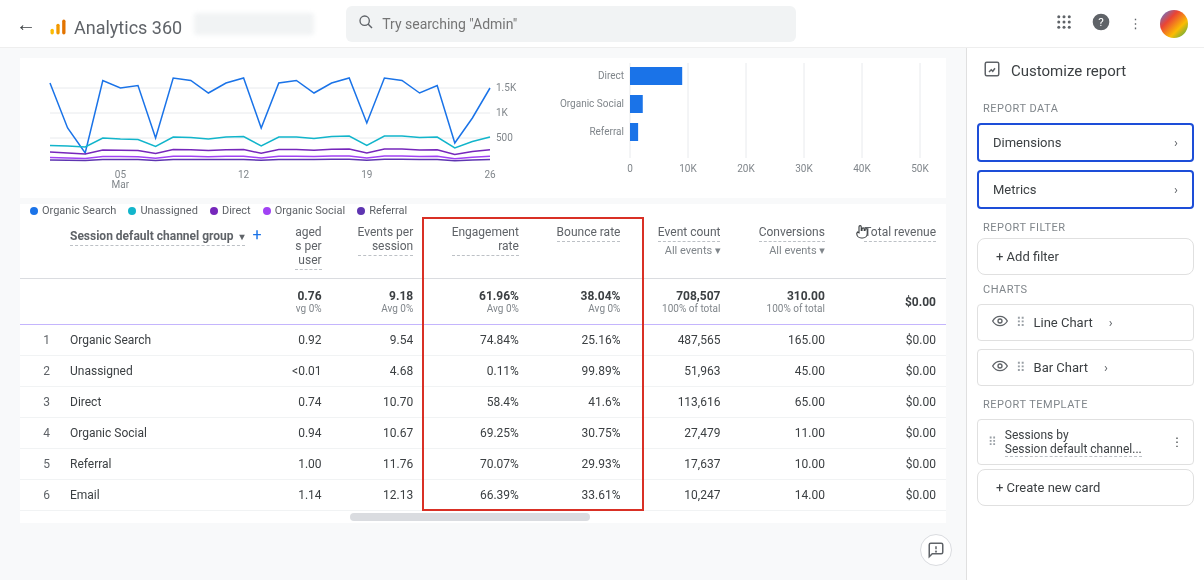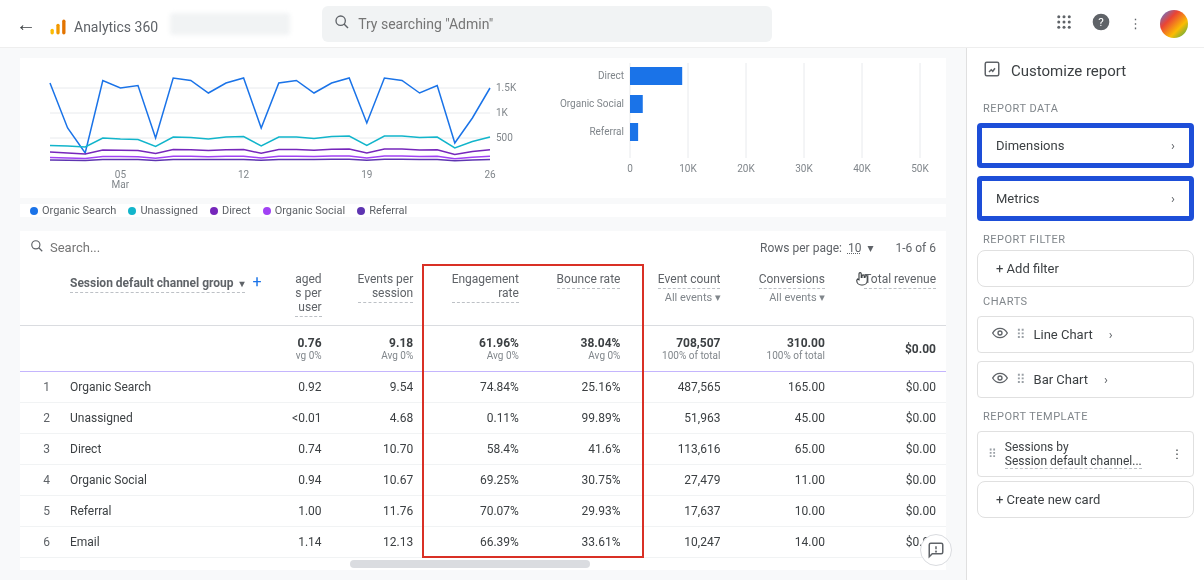--- a/index.html
+++ b/index.html
@@ -1,19 +1,19 @@
 <!DOCTYPE html>
 <html><head>
 <meta charset="utf-8">
 <style>
 * { box-sizing: border-box; margin: 0; padding: 0; font-family: Roboto, Arial, sans-serif; }
 body { width: 1204px; height: 580px; background: #fff; color: #3c4043; overflow: hidden; font-size: 13px; }
 .topbar { height: 48px; display: flex; align-items: center; padding: 0 16px; gap: 12px; border-bottom: 1px solid #eee; }
 .back-arrow { font-size: 20px; cursor: pointer; }
-.ga-logo { display: flex; align-items: center; gap: 6px; font-size: 14px; color: #5f6368; margin-top: 7px; }
+.ga-logo { display: flex; align-items: center; gap: 6px; font-size: 18px; color: #5f6368; margin-top: 7px; }
 .ga-logo svg { width: 20px; height: 20px; }
 .blur-prop { width: 120px; height: 22px; background: #f1f3f4; border-radius: 3px; filter: blur(2px); }
 .search-box { flex: 0 0 450px; height: 36px; background: #f1f3f4; border-radius: 6px; display: flex; align-items: center; padding: 0 12px; gap: 8px; color: #5f6368; margin-left: 20px; }
 .search-box input { border: none; background: transparent; outline: none; width: 100%; font-size: 14px; }
 .top-right { margin-left: auto; display: flex; align-items: center; gap: 18px; color: #5f6368; }
 .icon-btn { cursor: pointer; }
 .avatar { width: 28px; height: 28px; border-radius: 50%; background: linear-gradient(135deg,#4285f4,#ea4335,#fbbc04,#34a853); }
 .main { display: flex; height: calc(580px - 48px); }
 .report-area { flex: 1; background: #f8f9fa; padding: 10px 20px 0; overflow: hidden; position: relative; }
 .side-panel { width: 238px; border-left: 1px solid #e0e0e0; background: #fff; display: flex; flex-direction: column; }
@@ -41,21 +41,21 @@
 tbody.data tr td { border-bottom: 1px solid #f1f3f4; }
 .row-num { text-align: right; width: 40px; color: #5f6368; }
 .dim-cell { text-align: left; }
 .highlight-box { position: absolute; border: 2px solid #d93025; pointer-events: none; }
 .scrollbar-fake { height: 12px; background: #fff; display:flex; align-items:center; }
 .scrollbar-thumb { height: 8px; background: #dadce0; border-radius: 4px; margin-left: 330px; width: 240px; }
 .feedback-btn { position: absolute; bottom: 14px; right: 14px; width: 32px; height: 32px; border-radius: 50%; background: #fff; border: 1px solid #dadce0; display:flex; align-items:center; justify-content:center; cursor:pointer; }
 
 .sp-header { display: flex; align-items: center; gap: 10px; padding: 12px 16px; font-size: 15px; color: #3c4043; }
 .sp-section-label { font-size: 11px; color: #80868b; padding: 8px 16px 4px; letter-spacing: 0.5px; }
-.sp-item { display: flex; align-items: flex-start; padding: 10px 14px; border: 5px solid #1d4ed8; margin: 4px 10px; border-radius: 4px; font-size: 13px; cursor: pointer; }
+.sp-item { display: flex; align-items: flex-start; padding: 10px 14px; border: 2px solid #1d4ed8; margin: 4px 10px; border-radius: 4px; font-size: 13px; cursor: pointer; }
 .sp-item-simple { display: flex; align-items: center; padding: 10px 18px; margin: 0 10px; font-size: 13px; cursor: pointer; border: 1px solid #e0e0e0; border-radius: 8px; }
 .sp-item .spacer, .sp-item-simple .spacer { flex: 1; }
 .chev { color: #5f6368; }
 .sp-chart-row { display: flex; align-items: center; gap: 8px; padding: 8px 14px; border: 1px solid #e0e0e0; margin: 4px 10px; border-radius: 4px; font-size: 13px; }
 .eye-icon { color: #5f6368; }
 .drag-handle { color: #9aa0a6; cursor: grab; }
 .sp-template { padding: 8px 16px; font-size: 13px; display:flex; align-items:center; }
 .sp-template .lbl { border-bottom: 1px dashed #bdc1c6; }
 .sp-card { border:1px solid #e0e0e0; margin: 4px 10px; border-radius:4px; padding: 8px 10px; display:flex; align-items:center; gap:8px; font-size:12px; }
 .sp-card .card-text .l1 { }
@@ -180,37 +180,20 @@
         <span class="legend-item">
           <span class="legend-dot" style="background:#a142f4"></span>
           <span>Organic Social</span>
         </span>
         <span class="legend-item">
           <span class="legend-dot" style="background:#5e35b1"></span>
           <span>Referral</span>
         </span>
       </div>
 
-    <div class="table-ctrl">
-      <div class="table-search">
-        <span>
-          <svg width="14" height="14" viewBox="0 0 24 24" fill="none" stroke="#5f6368" stroke-width="2">
-              <circle cx="10" cy="10" r="7"></circle>
-              <line x1="21" y1="21" x2="15" y2="15"></line>
-            </svg>
-        </span>
-        <input type="text" placeholder="Search..." style="">
-      </div>
-      <div class="rows-per">
-        <span>Rows per page:</span>
-        <span style="text-decoration:underline dotted; margin:0 2px;">10</span>
-        <span>▾</span>
-        <span style="margin-left:18px;">1-6 of 6</span>
-      </div>
-    </div>
 
     <div class="table-wrap">
       <table id="data-table">
         <thead>
             <tr id="thead-row">
               <th class="row-num"></th>
               <th class="dim-header"><span class="pill">Session default channel group <span style="font-size:10px">▾</span></span><span class="add-dim">+</span></th>
               <th><span class="hdr-main">aged<br>s per<br>user</span></th>
               <th><span class="hdr-main">Events per<br>session</span></th>
               <th><span class="hdr-main">Engagement<br>rate</span></th>

